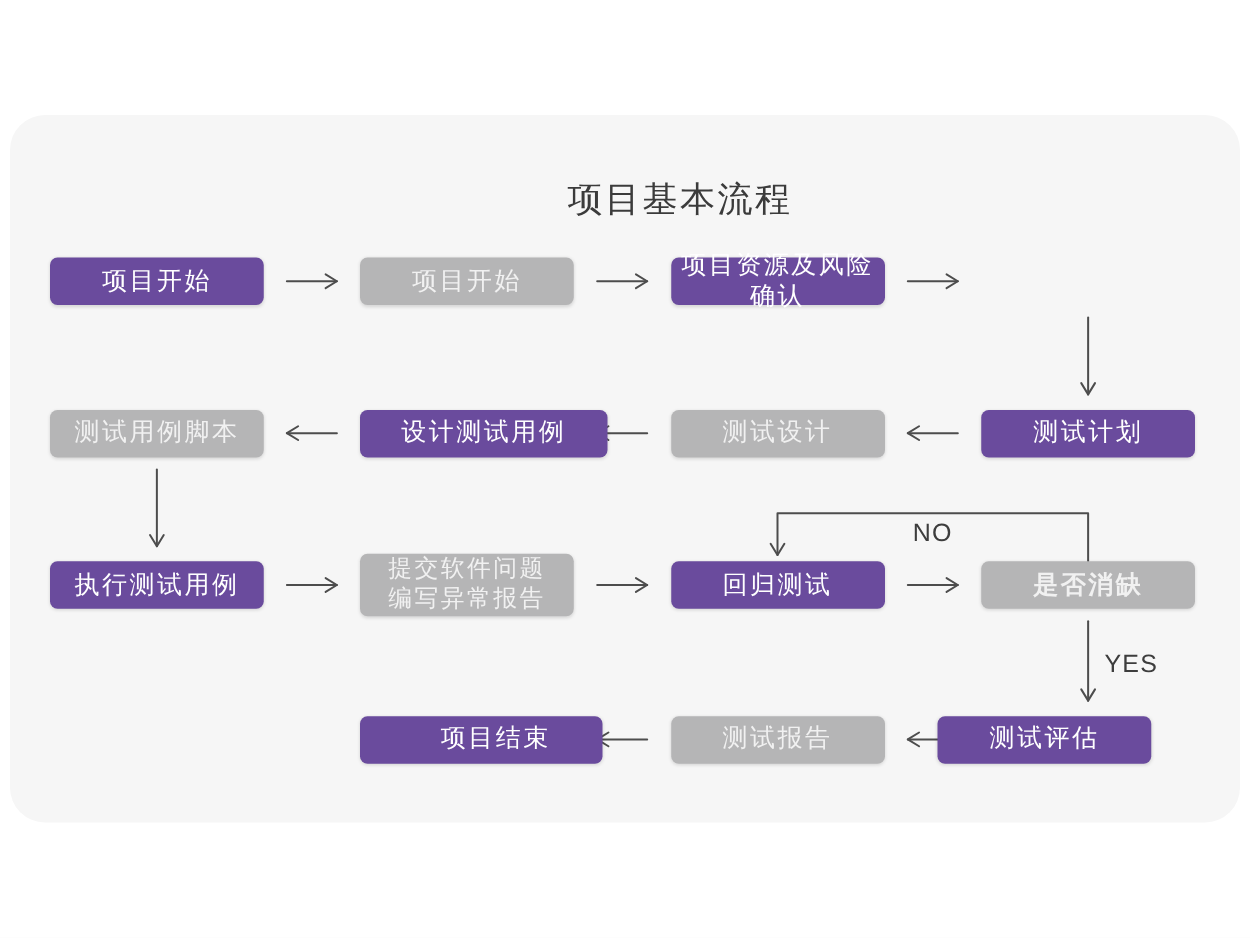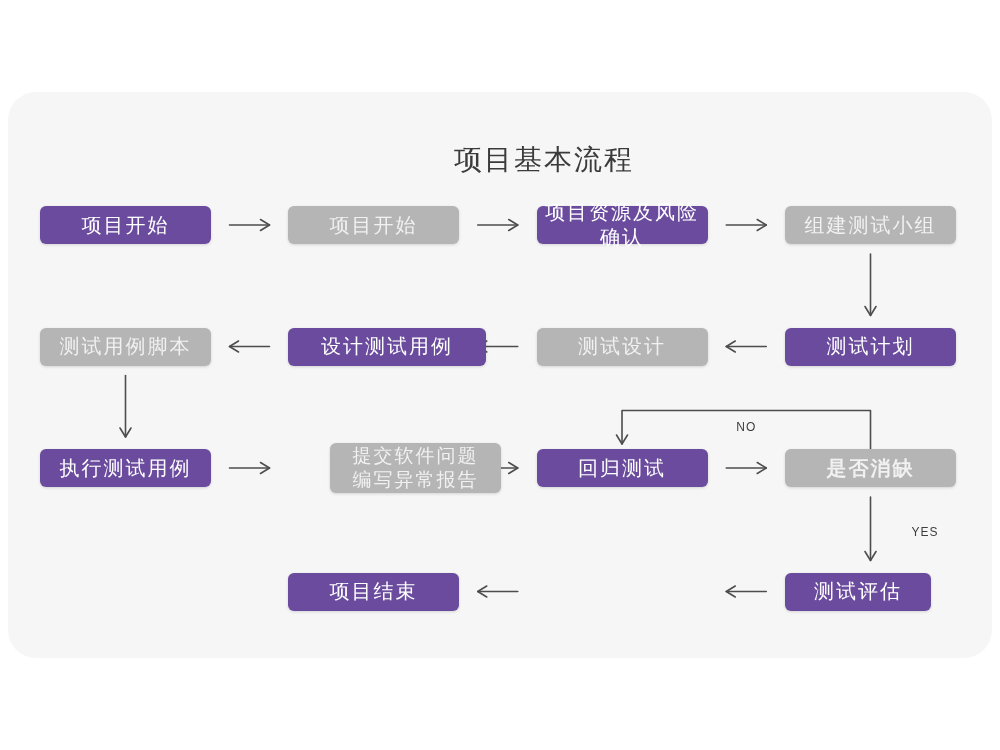--- a/index.html
+++ b/index.html
@@ -37,24 +37,24 @@
     border-radius: 6px;
     font-size: 20px;
     letter-spacing: 2px;
     line-height: 1.25;
     text-align: center;
     white-space: pre-line;
     box-shadow: 0 1px 3px rgba(0,0,0,0.14);
   }
   .node.primary   { background: var(--primary, #6a4b9d); color: var(--node-text-primary, #ffffff); }
   .node.secondary { background: var(--secondary, #b5b5b6); color: var(--node-text-secondary, #f1f1f1); }
-  .node.two-line  { font-size: 19px; margin-left: 42px; }
+  .node.two-line  { font-size: 19px; }
   .edge-label {
     position: absolute;
-    font-size: 12px;
+    font-size: 20px;
     letter-spacing: 1px;
     color: #3d3d3d;
   }
 </style>
 </head>
 <body style="background: rgb(255, 255, 255);">
 
 <div class="stage">
   <div class="card" style="background: rgb(246, 246, 246);"></div>
   <div class="title" style="color: rgb(59, 59, 59); padding-left: 44px;">项目基本流程</div>
@@ -87,28 +87,28 @@
       <path d="M 865 551.5 L 870.5 560.5 L 876 551.5" fill="none" stroke="#4d4d4d" stroke-width="1.6" stroke-linecap="round" stroke-linejoin="round"></path>
       <path d="M 766.25 591.5 L 726.25 591.5" fill="none" stroke="#4d4d4d" stroke-width="1.6" stroke-linecap="round" stroke-linejoin="round"></path>
       <path d="M 735.25 586 L 726.25 591.5 L 735.25 597" fill="none" stroke="#4d4d4d" stroke-width="1.6" stroke-linecap="round" stroke-linejoin="round"></path>
       <path d="M 517.75 591.5 L 477.75 591.5" fill="none" stroke="#4d4d4d" stroke-width="1.6" stroke-linecap="round" stroke-linejoin="round"></path>
       <path d="M 486.75 586 L 477.75 591.5 L 486.75 597" fill="none" stroke="#4d4d4d" stroke-width="1.6" stroke-linecap="round" stroke-linejoin="round"></path>
     </svg>
   <div class="layer" id="node-layer">
       <div class="node primary" style="left: 40px; top: 206px; width: 171px; height: 38px;">项目开始</div>
       <div class="node secondary" style="left: 288px; top: 206px; width: 171px; height: 38px;">项目开始</div>
       <div class="node primary" style="left: 536.5px; top: 206px; width: 171px; height: 38px;">项目资源及风险确认</div>
-      <div class="node secondary" style="left: 785px; top: 206px; width: 171px; height: 38px;">组建测试小组</div>
       <div class="node primary" style="left: 785px; top: 327.5px; width: 171px; height: 38px;">测试计划</div>
       <div class="node secondary" style="left: 536.5px; top: 327.5px; width: 171px; height: 38px;">测试设计</div>
       <div class="node primary" style="left: 288px; top: 327.5px; width: 198px; height: 38px;">设计测试用例</div>
       <div class="node secondary" style="left: 40px; top: 327.5px; width: 171px; height: 38px;">测试用例脚本</div>
       <div class="node primary" style="left: 40px; top: 449px; width: 171px; height: 38px;">执行测试用例</div>
       <div class="node secondary two-line" style="left: 288px; top: 443px; width: 171px; height: 50px;">提交软件问题
 编写异常报告</div>
       <div class="node primary" style="left: 536.5px; top: 449px; width: 171px; height: 38px; text-align: right;">回归测试</div>
       <div class="node secondary" style="left: 785px; top: 449px; width: 171px; height: 38px; font-weight: bold;">是否消缺</div>
-      <div class="node primary" style="left: 785px; top: 572.5px; width: 146px; height: 38px;">测试评估</div>
-      <div class="node primary" style="left: 288px; top: 572.5px; width: 171px; height: 38px;">项目结束</div>
+      <div class="node primary" style="left: 750px; top: 572.5px; width: 171px; height: 38px;">测试评估</div>
+      <div class="node secondary" style="left: 536.5px; top: 572.5px; width: 171px; height: 38px;">测试报告</div>
+      <div class="node primary" style="left: 288px; top: 572.5px; width: 171px; height: 38px; padding-left: 23px;">项目结束</div>
       <div class="edge-label" style="left: 746.25px; top: 426.5px; transform: translate(-50%, -50%);">NO</div>
-      <div class="edge-label" style="left: 883.5px; top: 531.75px; transform: translateY(-50%); margin-left: 28px;">YES</div>
+      <div class="edge-label" style="left: 883.5px; top: 531.75px; transform: translateY(-50%);">YES</div>
     </div>
 </div>
 
 </body></html>

